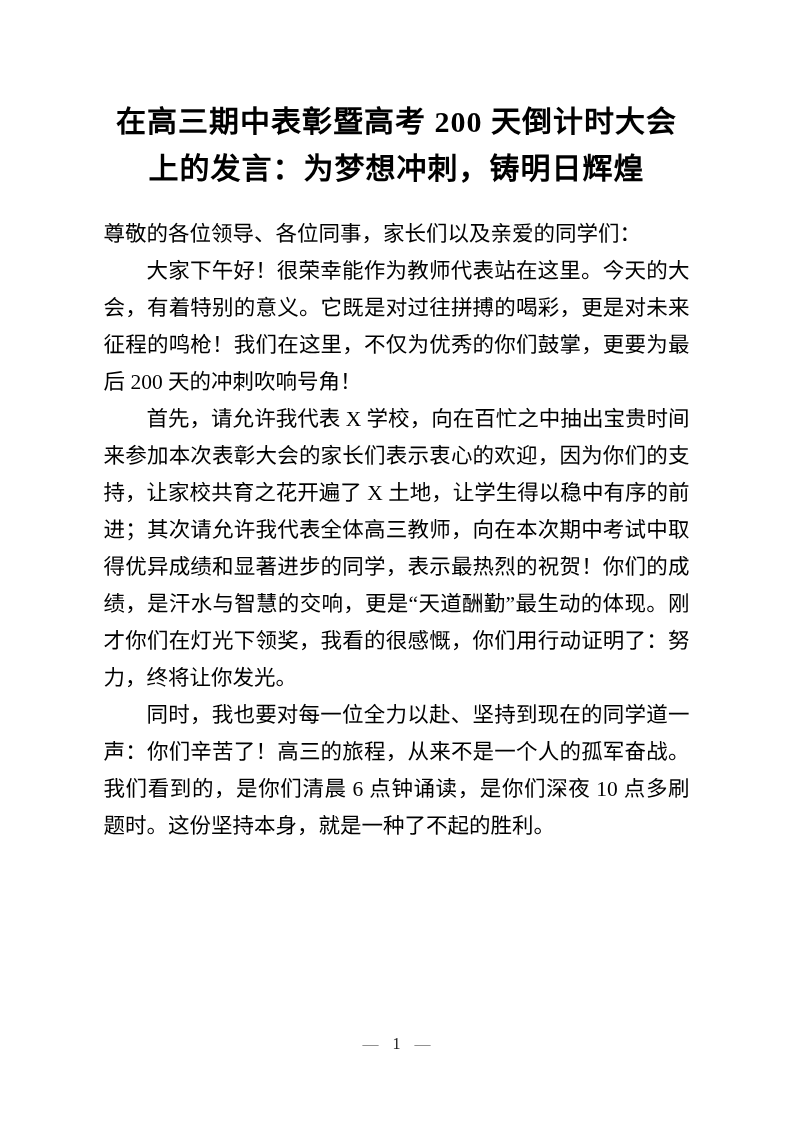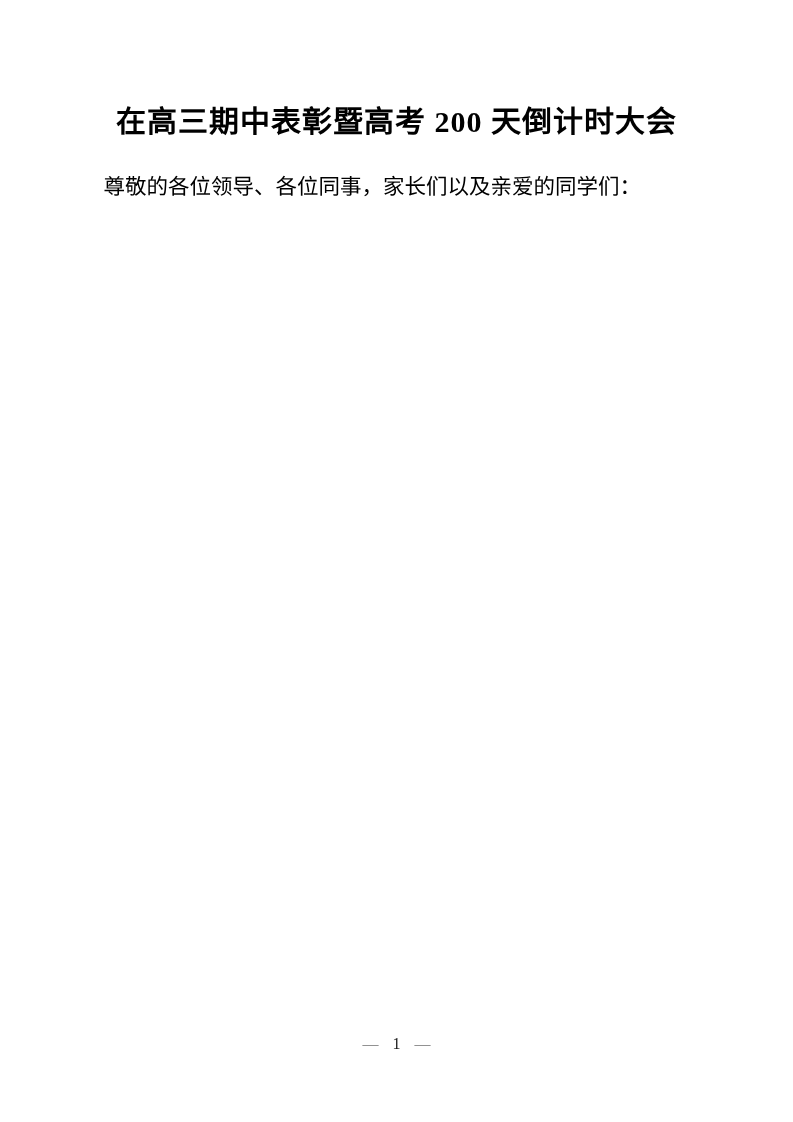--- a/index.html
+++ b/index.html
@@ -62,24 +62,28 @@
     color: #1a1a1a;
   }
 </style>
 </head>
 <body>
 
 <div class="page">
 
   <h1 class="doc-title">
     <span class="title-line">在高三期中表彰暨高考 200 天倒计时大会</span>
+    <span class="title-line">上的发言：为梦想冲刺，铸明日辉煌</span>
   </h1>
 
   <div class="doc-body">
     <p>尊敬的各位领导、各位同事，家长们以及亲爱的同学们：</p>
+    <p class="indent">大家下午好！很荣幸能作为教师代表站在这里。今天的大会，有着特别的意义。它既是对过往拼搏的喝彩，更是对未来征程的鸣枪！我们在这里，不仅为优秀的你们鼓掌，更要为最后 200 天的冲刺吹响号角！</p>
+    <p class="indent">首先，请允许我代表 X 学校，向在百忙之中抽出宝贵时间来参加本次表彰大会的家长们表示衷心的欢迎，因为你们的支持，让家校共育之花开遍了 X 土地，让学生得以稳中有序的前进；其次请允许我代表全体高三教师，向在本次期中考试中取得优异成绩和显著进步的同学，表示最热烈的祝贺！你们的成绩，是汗水与智慧的交响，更是“天道酬勤”最生动的体现。刚才你们在灯光下领奖，我看的很感慨，你们用行动证明了：努力，终将让你发光。</p>
+    <p class="indent">同时，我也要对每一位全力以赴、坚持到现在的同学道一声：你们辛苦了！高三的旅程，从来不是一个人的孤军奋战。我们看到的，是你们清晨 6 点钟诵读，是你们深夜 10 点多刷题时。这份坚持本身，就是一种了不起的胜利。</p>
   </div>
 
   <div class="page-footer">
     <span class="dash">—</span>
     <span class="page-num">1</span>
     <span class="dash">—</span>
   </div>
 
 </div>
 

